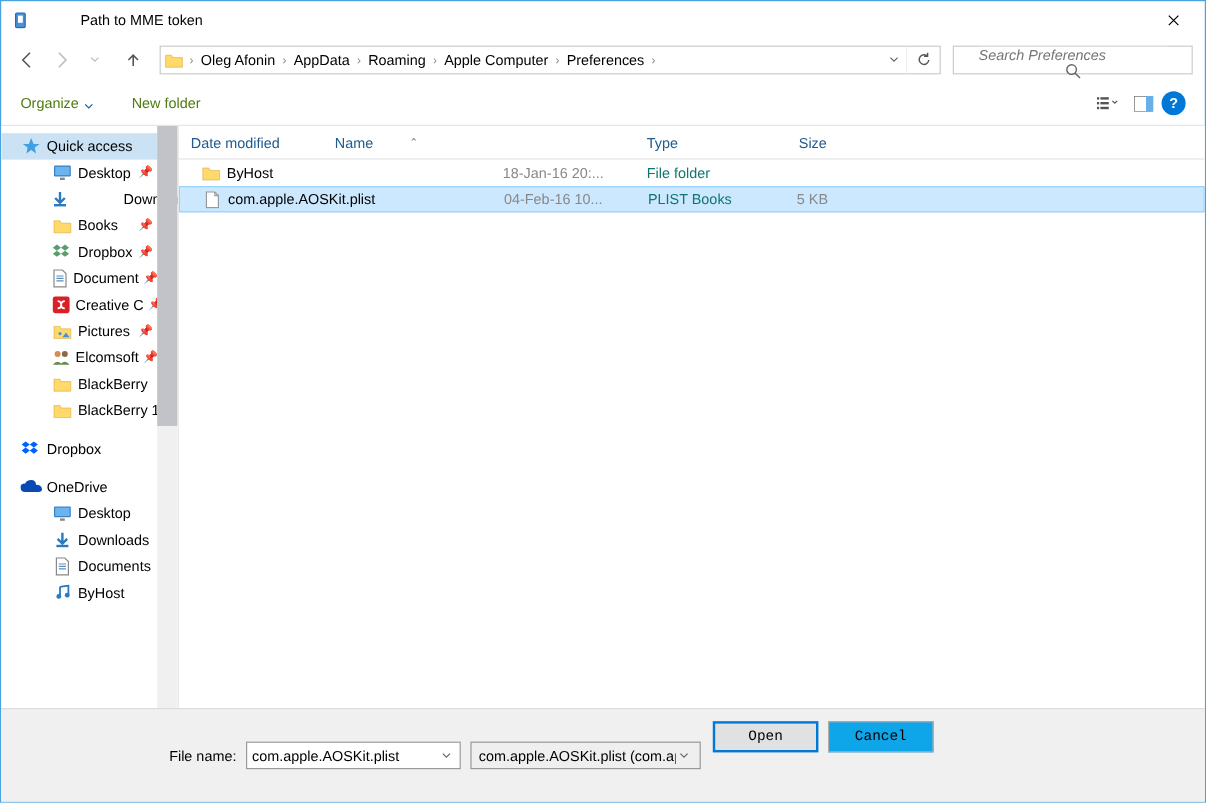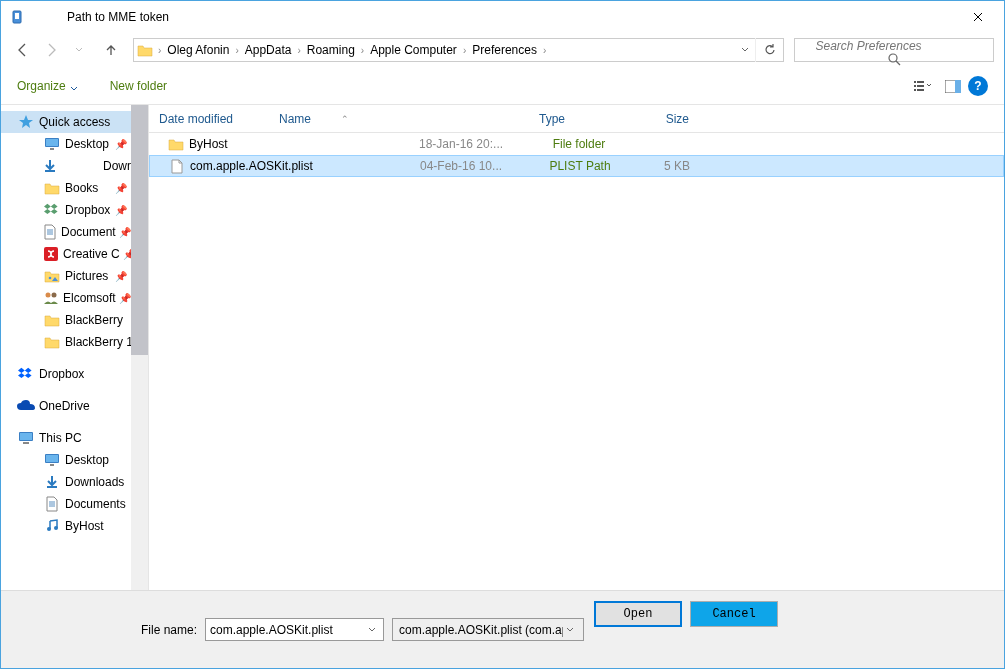--- a/index.html
+++ b/index.html
@@ -54,21 +54,21 @@
 .col-type { width: 100px; }
 .col-size { width: 70px; text-align: right; justify-content: flex-end; }
 .col-sort { font-size: 9px; color: #888; margin-left: 30px; }
 
 .files { flex: 1; }
 .file-row { height: 22px; display: flex; align-items: center; cursor: pointer; }
 .file-row.selected { background: #cce8ff; border: 1px solid #99d1ff; }
 .file-icon { width: 40px; display: flex; align-items: center; justify-content: center; padding-left: 14px; }
 .file-name { width: 220px; padding-right: 8px; }
 .file-date { width: 120px; padding: 0 10px; color: #888; }
-.file-type { width: 100px; padding: 0 10px; color: #4d7c0f; text-align: center; }
+.file-type { width: 100px; padding: 0 10px; color: #0f766e; }
 .file-size { width: 70px; padding: 0 10px; text-align: right; color: #888; }
 
 .footer { height: 78px; background: #f0f0f0; border-top: 1px solid #ddd; padding: 10px 16px; display: flex; gap: 10px; }
 .footer-row { display: flex; align-items: center; gap: 8px; }
 .footer-label { text-align: right; width: 180px; }
 .filename-combo { flex: 1; height: 23px; border: 1px solid #999; background: #fff; display: flex; align-items: center; padding: 0 4px; }
 .filename-combo input { border: none; outline: none; flex: 1; font-size: 12px; }
 .combo-btn { color: #666; cursor: pointer; padding: 0 3px; }
 .filetype-combo { width: 192px; height: 23px; border: 1px solid #999; background: #efefef; display: flex; align-items: center; padding: 0 6px; overflow: hidden; cursor: pointer; }
 .filetype-text { flex: 1; white-space: nowrap; overflow: hidden; }
@@ -311,30 +311,20 @@
             <span class="tree-label">Dropbox</span>
           </div>
           <div class="tree-item section">
             <span class="tree-icon">
               <svg width="18" height="12" viewBox="0 0 18 12">
                 <path d="M4 10 Q0 10 0 6 Q0 3 4 3 Q5 0 9 0 Q13 0 13 4 Q18 4 18 8 Q18 10 15 10 Z" fill="#094ab2"></path>
               </svg>
             </span>
             <span class="tree-label">OneDrive</span>
           </div>
-          <div class="tree-item section">
-            <span class="tree-icon">
-              <svg width="16" height="14" viewBox="0 0 16 14">
-                <rect x="1" y="1" width="14" height="9" fill="#3a7fc4" rx="1"></rect>
-                <rect x="2" y="2" width="12" height="7" fill="#6ab5ed"></rect>
-                <rect x="5" y="11" width="6" height="2" fill="#888"></rect>
-              </svg>
-            </span>
-            <span class="tree-label">This PC</span>
-          </div>
           <div class="tree-item" style="padding-left: 42px;">
             <span class="tree-icon">
               <svg width="16" height="14" viewBox="0 0 16 14">
                 <rect x="1" y="1" width="14" height="9" fill="#3a7fc4" rx="1"></rect>
                 <rect x="2" y="2" width="12" height="7" fill="#6ab5ed"></rect>
                 <rect x="6" y="11" width="4" height="2" fill="#888"></rect>
               </svg>
             </span>
             <span class="tree-label">Desktop</span>
           </div>
@@ -396,21 +386,21 @@
           </div>
           <div class="file-row selected">
             <span class="file-icon">
               <svg width="12" height="15" viewBox="0 0 12 15">
                 <path class="file-svg" d="M1 1 h7 l3 3 v10 h-10 z"></path>
                 <path d="M8 1 v3 h3" stroke="#999" fill="none"></path>
               </svg>
             </span>
             <span class="file-name">com.apple.AOSKit.plist</span>
             <span class="file-date">04-Feb-16 10...</span>
-            <span class="file-type">PLIST Path</span>
+            <span class="file-type">PLIST Books</span>
             <span class="file-size">5 KB</span>
           </div>
         </div>
     </div>
   </div>
 
   <div class="footer">
     <div class="footer-row">
       <span class="footer-label">File name:</span>
       <div class="filename-combo">

